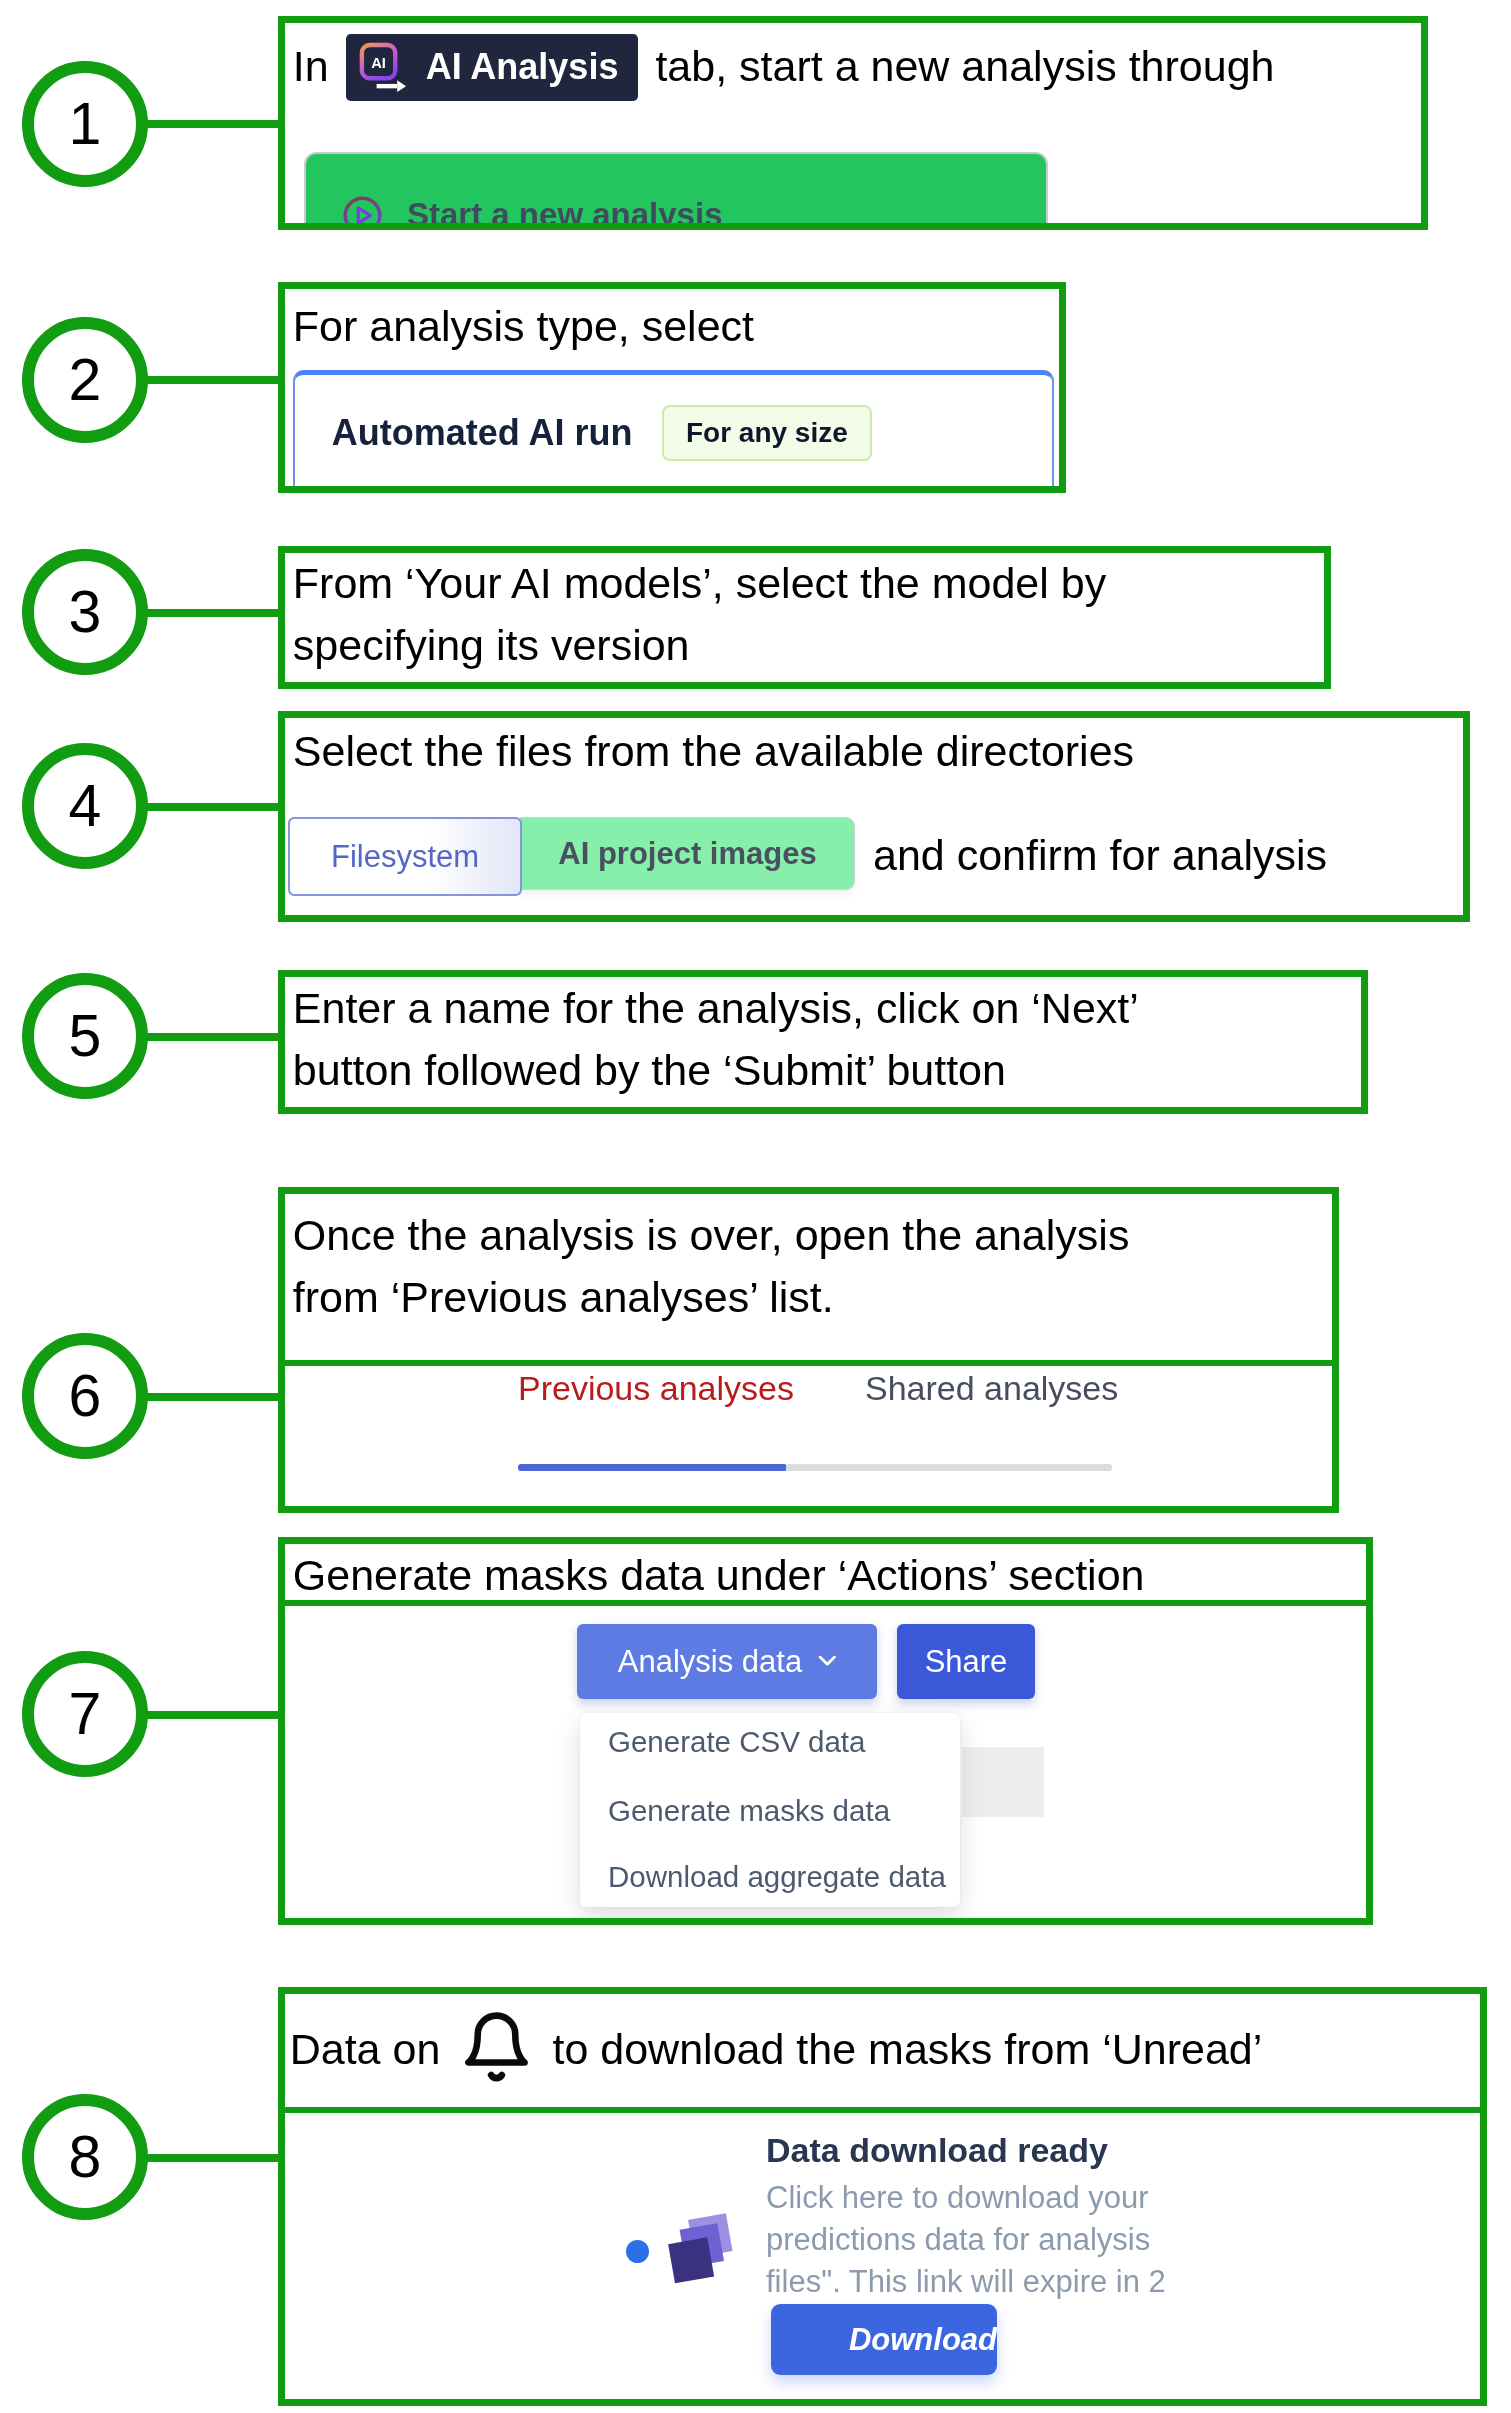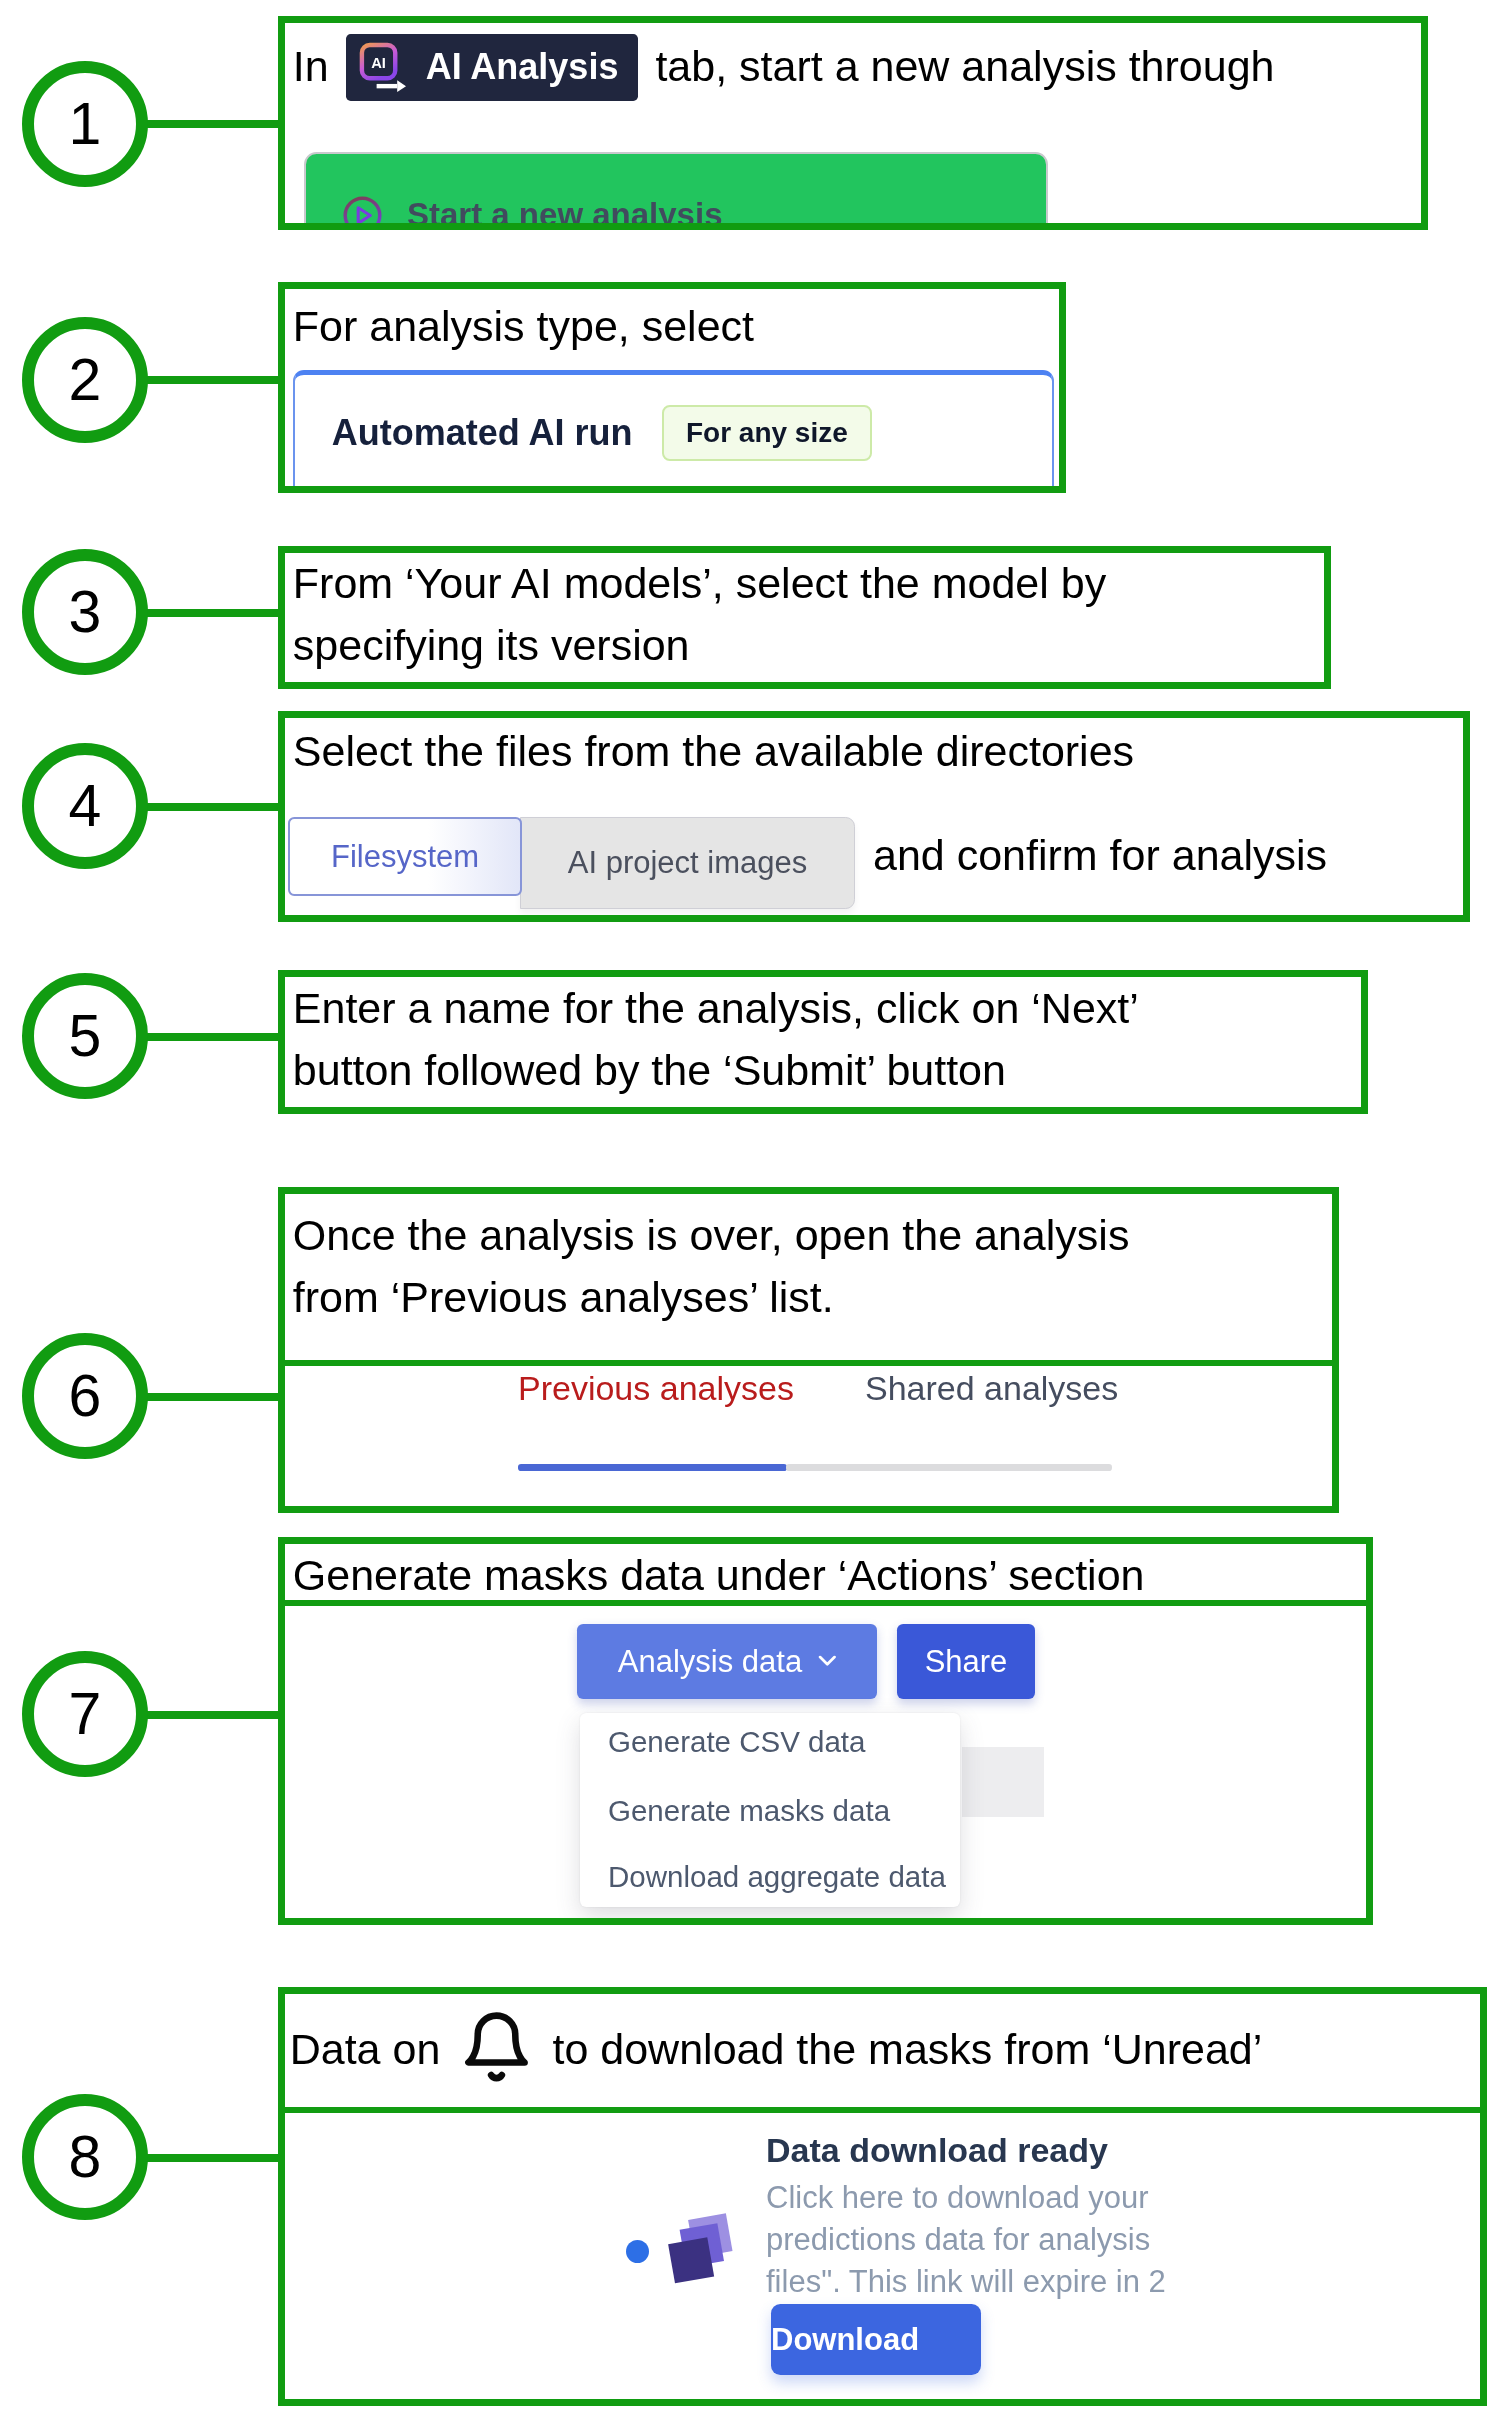--- a/index.html
+++ b/index.html
@@ -29,45 +29,45 @@
          border:2.3px solid #6B94EE;border-top:5.4px solid #4D82F2;border-radius:11px;}
   .card2-row{position:absolute;left:37px;top:29.5px;display:flex;align-items:center;gap:29.5px;}
   .card2-label{font-size:36px;font-weight:bold;color:#16213C;white-space:nowrap;}
   .size-badge{background:#F3FBE9;border:2.3px solid #CDEAA8;border-radius:7.8px;color:#0f172a;
               font-size:28px;font-weight:bold;padding:10px 22px;white-space:nowrap;}
   
   .tab-a{position:absolute;left:3.1px;top:99px;width:234px;height:79px;box-sizing:border-box;
          border:2.3px solid #8795D8;border-radius:6.2px;color:#5666C8;font-size:31px;
          background:linear-gradient(90deg,#FFFFFF 60%,#E2E6F8);display:flex;align-items:center;
          justify-content:center;z-index:2;white-space:nowrap;}
-  .tab-b{position:absolute;left:235px;top:99px;width:335px;height:92px;box-sizing:border-box;
-         border:1.6px solid #CFCFD6;border-radius:0 9.3px 9.3px 0;background:#e5e5e5;color:#4B505E;
+  .tab-b{position:absolute;left:235px;top:99px;width:335px;height:73px;box-sizing:border-box;
+         border:1.6px solid #CFCFD6;border-radius:0 9.3px 9.3px 0;background:#86efac;color:#4B505E;
          font-size:31px;display:flex;align-items:center;justify-content:center;
-         box-shadow:0 4.7px 7.8px rgba(0,0,0,0.05);white-space:nowrap;}
+         box-shadow:0 4.7px 7.8px rgba(0,0,0,0.05);white-space:nowrap;font-weight:bold;}
   
   .tab-link{position:absolute;top:175px;font-size:34px;white-space:nowrap;}
   .ul-seg{position:absolute;top:270px;height:7px;border-radius:3.1px;}
   
   .btn{position:absolute;height:75px;border-radius:6.2px;display:flex;align-items:center;
        justify-content:center;color:#fff;font-size:31px;white-space:nowrap;
        box-shadow:0 4.7px 9.3px rgba(60,80,180,0.25);}
   .dropdown{position:absolute;left:295px;top:169px;width:380px;height:194px;background:#fff;
             border-radius:6.2px;box-shadow:0 9.3px 25px rgba(70,70,90,0.18),0 0 2.3px rgba(0,0,0,0.08);
             z-index:2;}
   .menu-item{position:absolute;left:28px;font-size:29.5px;color:#4D596E;white-space:nowrap;}
   .artifact{position:absolute;left:677px;top:203px;width:82px;height:70px;background:#EDEDEF;z-index:1;}
   
   .notif-title{position:absolute;left:481px;top:137px;font-size:34px;font-weight:bold;
                color:#283750;white-space:nowrap;}
   .notif-line{position:absolute;left:481px;font-size:31px;color:#8C9AAE;white-space:nowrap;}
   .notif-dot{position:absolute;left:341px;top:246px;width:23px;height:23px;border-radius:50%;
              background:#2D6FE6;}
-  .dl-btn{position:absolute;left:486px;top:310px;width:210px;height:71px;background:#3C66E0;
-          border-radius:9.3px;display:flex;align-items:center;justify-content:flex-start;color:#fff;
-          font-size:31px;font-weight:bold;box-shadow:0 7.8px 14px rgba(60,102,224,0.25);}
+  .dl-btn{position:absolute;left:486px;top:310px;width:226px;height:71px;background:#3C66E0;
+          border-radius:9.3px;display:flex;align-items:center;justify-content:flex-end;color:#fff;
+          font-size:31px;font-weight:bold;box-shadow:0 7.8px 14px rgba(60,102,224,0.25);font-style:italic;}
 </style>
 </head>
 <body>
 
 <div class="canvas">
 
   <div class="conn" style="top:120px"></div>
   <div class="conn" style="top:376px"></div>
   <div class="conn" style="top:609px"></div>
   <div class="conn" style="top:803px"></div>

